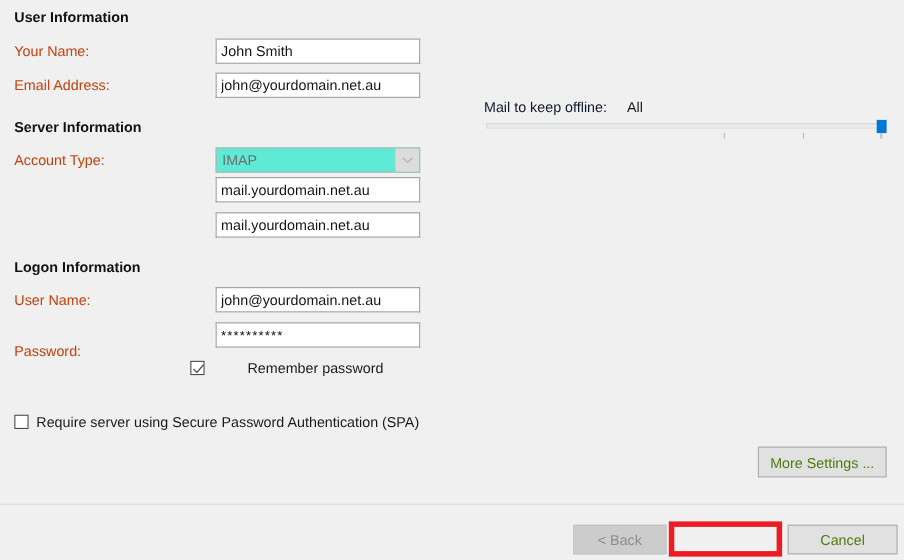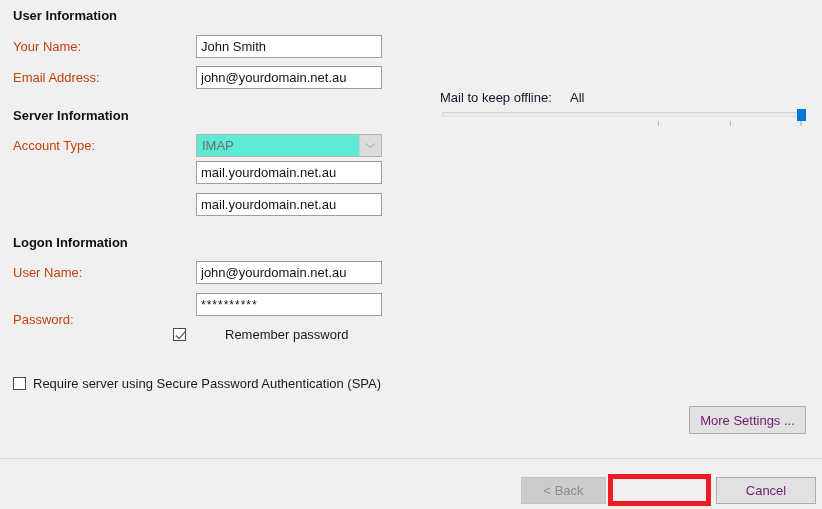--- a/index.html
+++ b/index.html
@@ -179,21 +179,21 @@
   }
 
   
   .btn {
     position: absolute;
     box-sizing: border-box;
     background: #e1e1e1;
     border: 1px solid #adadad;
     font-family: "Liberation Sans", sans-serif;
     font-size: 13px;
-    color: #701a75;
+    color: #4d7c0f;
     text-align: center;
     white-space: nowrap;
     cursor: default;
     padding: 0;
   }
   .btn-disabled {
     background: #cccccc;
     border-color: #c4c4c4;
     color: #8d8d8d;
   }

